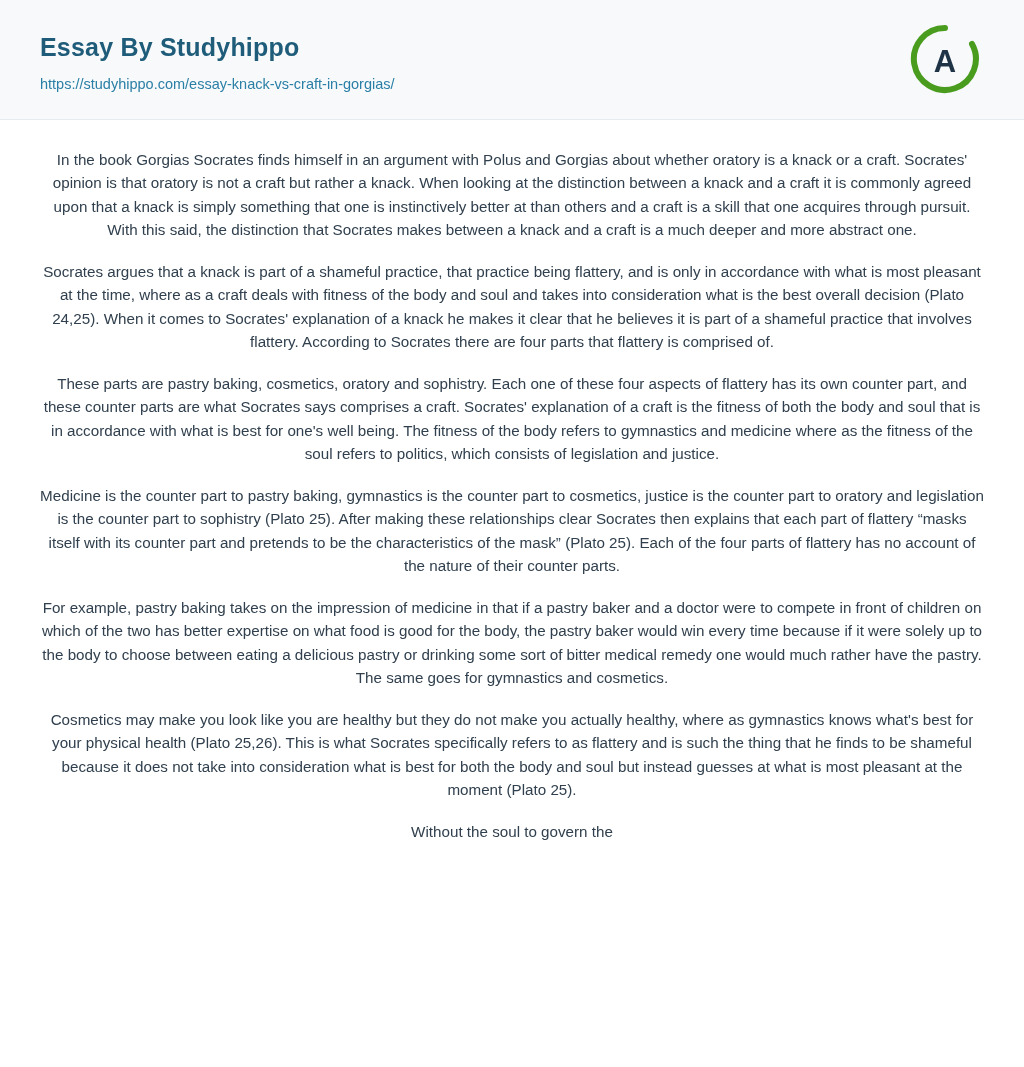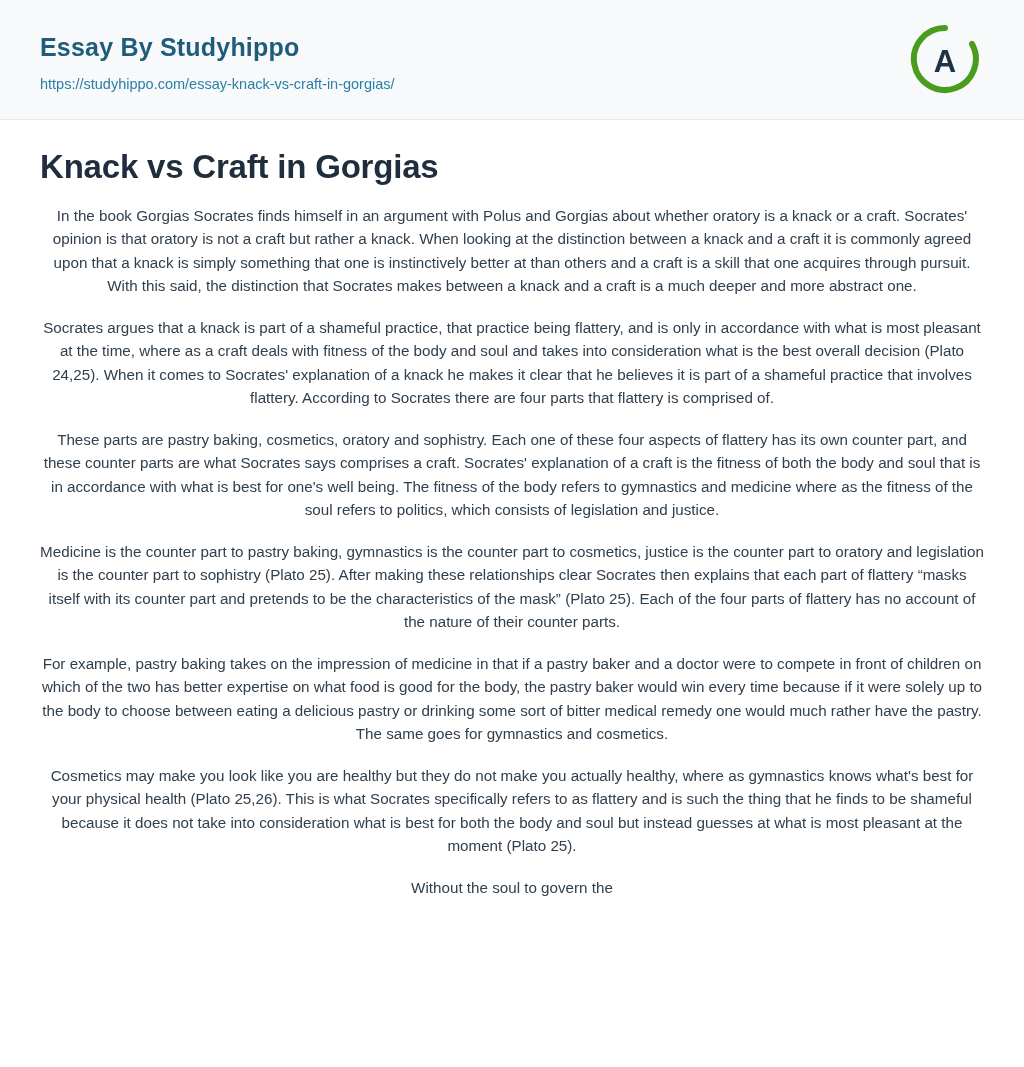--- a/index.html
+++ b/index.html
@@ -84,21 +84,20 @@
     <a class="site-url" href="#">https://studyhippo.com/essay-knack-vs-craft-in-gorgias/</a>
     <div class="logo">
       <svg viewBox="0 0 74 74" width="74" height="74" aria-hidden="true">
         <path d="M37 6 A31 31 0 1 0 64 22" fill="none" stroke="#4a9c1f" stroke-width="6" stroke-linecap="round"></path>
         <text x="37" y="50" text-anchor="middle" font-family="Liberation Sans, sans-serif" font-size="31" font-weight="bold" fill="#1f3347">A</text>
       </svg>
     </div>
   </div>
 
   <div class="article">
-    <h1 class="article-title">Knack vs Craft in Gorgias</h1>
     <p>In the book Gorgias Socrates finds himself in an argument with Polus and Gorgias about whether oratory is a knack or a craft. Socrates' opinion is that oratory is not a craft but rather a knack. When looking at the distinction between a knack and a craft it is commonly agreed upon that a knack is simply something that one is instinctively better at than others and a craft is a skill that one acquires through pursuit. With this said, the distinction that Socrates makes between a knack and a craft is a much deeper and more abstract one.</p>
     <p>Socrates argues that a knack is part of a shameful practice, that practice being flattery, and is only in accordance with what is most pleasant at the time, where as a craft deals with fitness of the body and soul and takes into consideration what is the best overall decision (Plato 24,25). When it comes to Socrates' explanation of a knack he makes it clear that he believes it is part of a shameful practice that involves flattery. According to Socrates there are four parts that flattery is comprised of.</p>
     <p>These parts are pastry baking, cosmetics, oratory and sophistry. Each one of these four aspects of flattery has its own counter part, and these counter parts are what Socrates says comprises a craft. Socrates' explanation of a craft is the fitness of both the body and soul that is in accordance with what is best for one's well being. The fitness of the body refers to gymnastics and medicine where as the fitness of the soul refers to politics, which consists of legislation and justice.</p>
     <p>Medicine is the counter part to pastry baking, gymnastics is the counter part to cosmetics, justice is the counter part to oratory and legislation is the counter part to sophistry (Plato 25). After making these relationships clear Socrates then explains that each part of flattery “masks itself with its counter part and pretends to be the characteristics of the mask” (Plato 25). Each of the four parts of flattery has no account of the nature of their counter parts.</p>
     <p>For example, pastry baking takes on the impression of medicine in that if a pastry baker and a doctor were to compete in front of children on which of the two has better expertise on what food is good for the body, the pastry baker would win every time because if it were solely up to the body to choose between eating a delicious pastry or drinking some sort of bitter medical remedy one would much rather have the pastry. The same goes for gymnastics and cosmetics.</p>
     <p>Cosmetics may make you look like you are healthy but they do not make you actually healthy, where as gymnastics knows what's best for your physical health (Plato 25,26). This is what Socrates specifically refers to as flattery and is such the thing that he finds to be shameful because it does not take into consideration what is best for both the body and soul but instead guesses at what is most pleasant at the moment (Plato 25).</p>
     <p>Without the soul to govern the</p>
   </div>
 
 </div>

